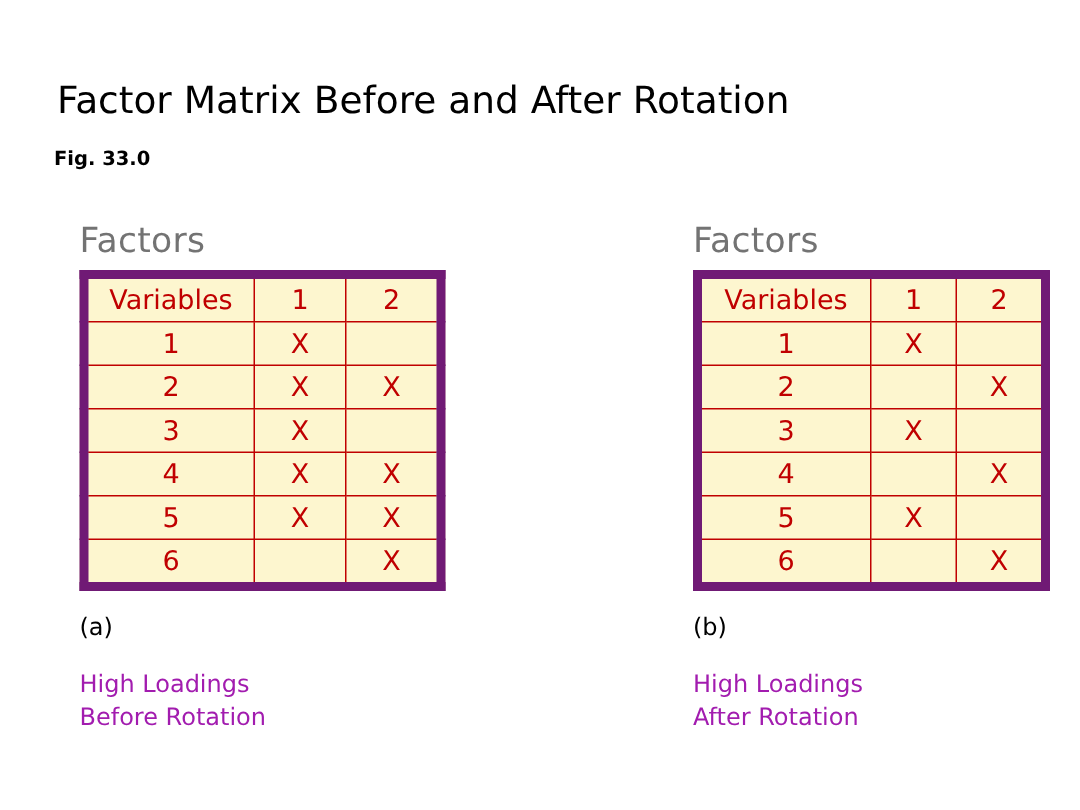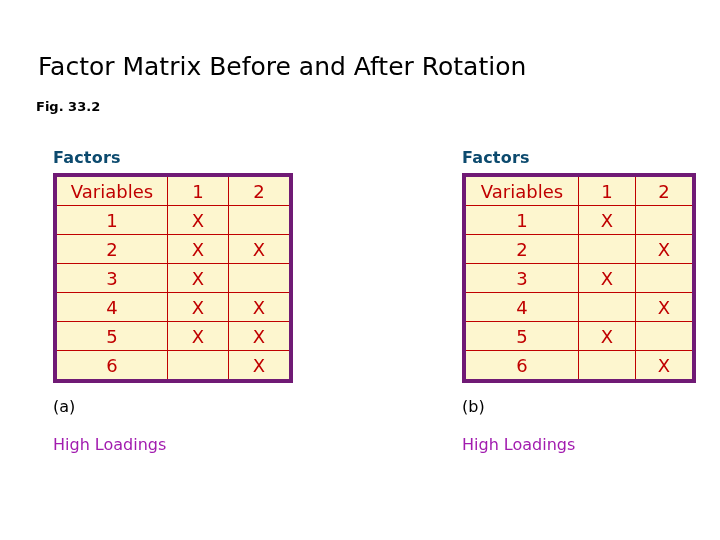--- a/index.html
+++ b/index.html
@@ -32,30 +32,30 @@
     color: #000000;
   }
   .panel {
     position: absolute;
     top: 148px;
   }
   .panel-a { left: 53px; }
   .panel-b { left: 462px; }
 
   .factors-head {
-    font-size: 16px;
-    color: #0c4a6e;
-    font-weight: bold;
+    font-size: 23px;
+    color: #737373;
+    font-weight: normal;
     margin: 0 0 6px 0;
     letter-spacing: 0.2px;
   }
 
   table.fmatrix {
     border-collapse: collapse;
-    border: 4px solid #701a75;
+    border: 6px solid #701a75;
     background: #fdf6cf;
     table-layout: fixed;
   }
   table.fmatrix td {
     border: 1px solid #c00000;
     color: #c00000;
     font-size: 18px;
     text-align: center;
     height: 24px;
     padding: 2px 0;
@@ -79,21 +79,21 @@
     font-size: 16px;
     color: #a21caf;
     margin-top: 18px;
     line-height: 1.35;
   }
 </style>
 </head>
 <body>
 
 <div class="slide-title">Factor Matrix Before and After Rotation</div>
-<div class="fig-label">Fig. 33.2</div>
+<div class="fig-label">Fig. 33.0</div>
 
 <div class="panel panel-a">
   <div class="factors-head">Factors</div>
   <table class="fmatrix">
     <tbody>
       <tr>
         <td class="col-var">Variables</td>
         <td class="col-1">1</td>
         <td class="col-2">2</td>
       </tr>
@@ -125,20 +125,21 @@
       <tr>
         <td class="col-var">6</td>
         <td class="col-1"></td>
         <td class="col-2">X</td>
       </tr>
     </tbody>
   </table>
   <div class="caption">(a)</div>
   <div class="note">
     <div>High Loadings</div>
+    <div>Before Rotation</div>
   </div>
 </div>
 
 <div class="panel panel-b">
   <div class="factors-head">Factors</div>
   <table class="fmatrix">
     <tbody>
       <tr>
         <td class="col-var">Variables</td>
         <td class="col-1">1</td>
@@ -172,14 +173,15 @@
       <tr>
         <td class="col-var">6</td>
         <td class="col-1"></td>
         <td class="col-2">X</td>
       </tr>
     </tbody>
   </table>
   <div class="caption">(b)</div>
   <div class="note">
     <div>High Loadings</div>
+    <div>After Rotation</div>
   </div>
 </div>
 
 </body></html>

